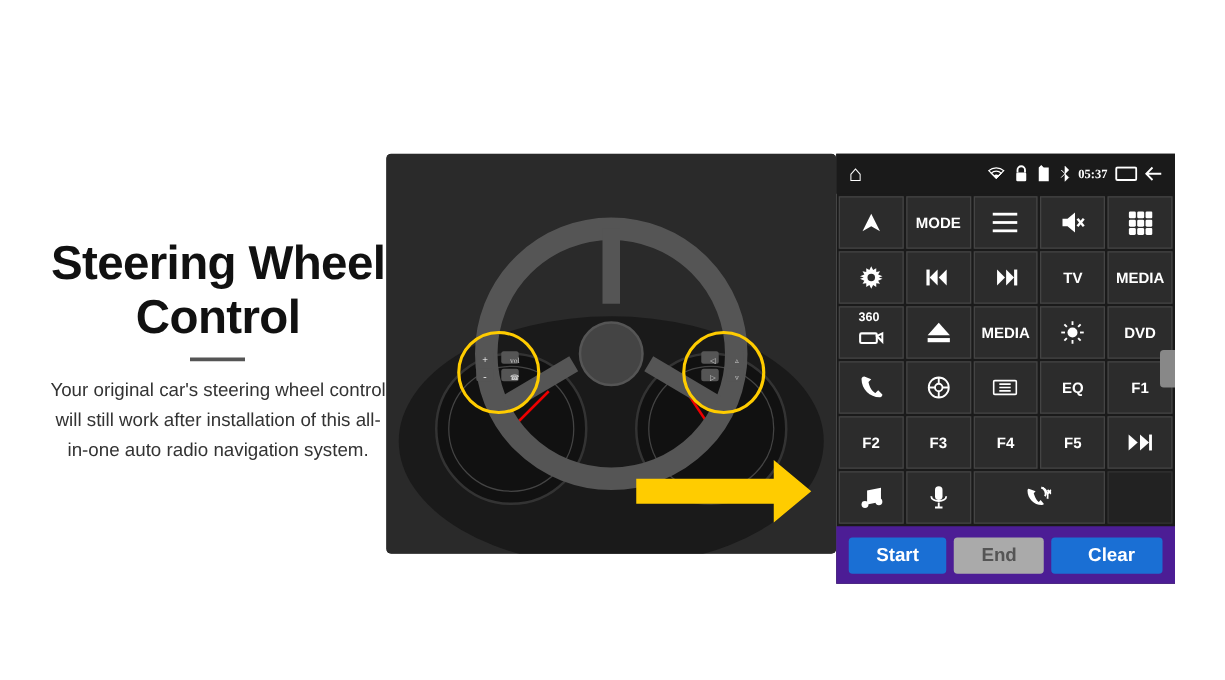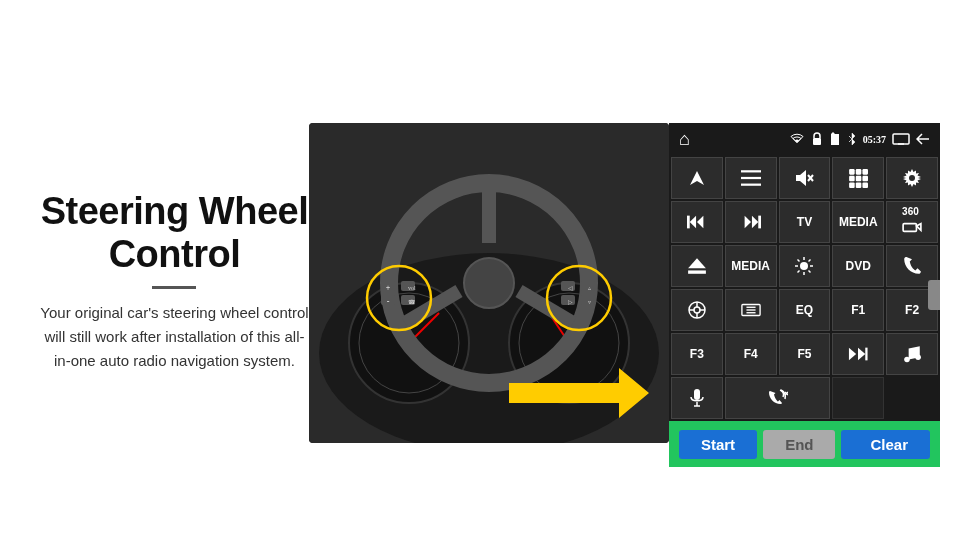--- a/index.html
+++ b/index.html
@@ -120,21 +120,21 @@
     }
     .ctrl-btn svg {
       width: 20px;
       height: 20px;
     }
     
     .action-bar {
       display: flex;
       justify-content: flex-end;
       align-items: flex-end;
-      background: #22c55e;
+      background: #4c1d95;
       padding: 8px 10px;
       gap: 6px;
       height: 46px;
     }
     .action-btn {
       padding: 6px 22px;
       border: none;
       border-radius: 3px;
       font-size: 15px;
       font-weight: bold;
@@ -266,20 +266,23 @@
         </div>
       </div>
 
       <div class="buttons-grid">
 
         <div class="ctrl-btn">
           <svg width="20" height="20" viewBox="0 0 20 20" fill="white">
               <polygon points="10,3 17,17 10,13 3,17"></polygon>
             </svg>
         </div>
+        <div class="ctrl-btn">
+            <span>MODE</span>
+          </div>
         <div class="ctrl-btn">
           <svg width="18" height="14" viewBox="0 0 18 14" fill="white">
               <rect y="0" width="18" height="2"></rect>
               <rect y="6" width="18" height="2"></rect>
               <rect y="12" width="18" height="2"></rect>
             </svg>
         </div>
         <div class="ctrl-btn">
           <svg width="20" height="18" viewBox="0 0 20 18" fill="white">
             <polygon points="2,6 2,12 6,12 12,17 12,1 6,6"></polygon>

